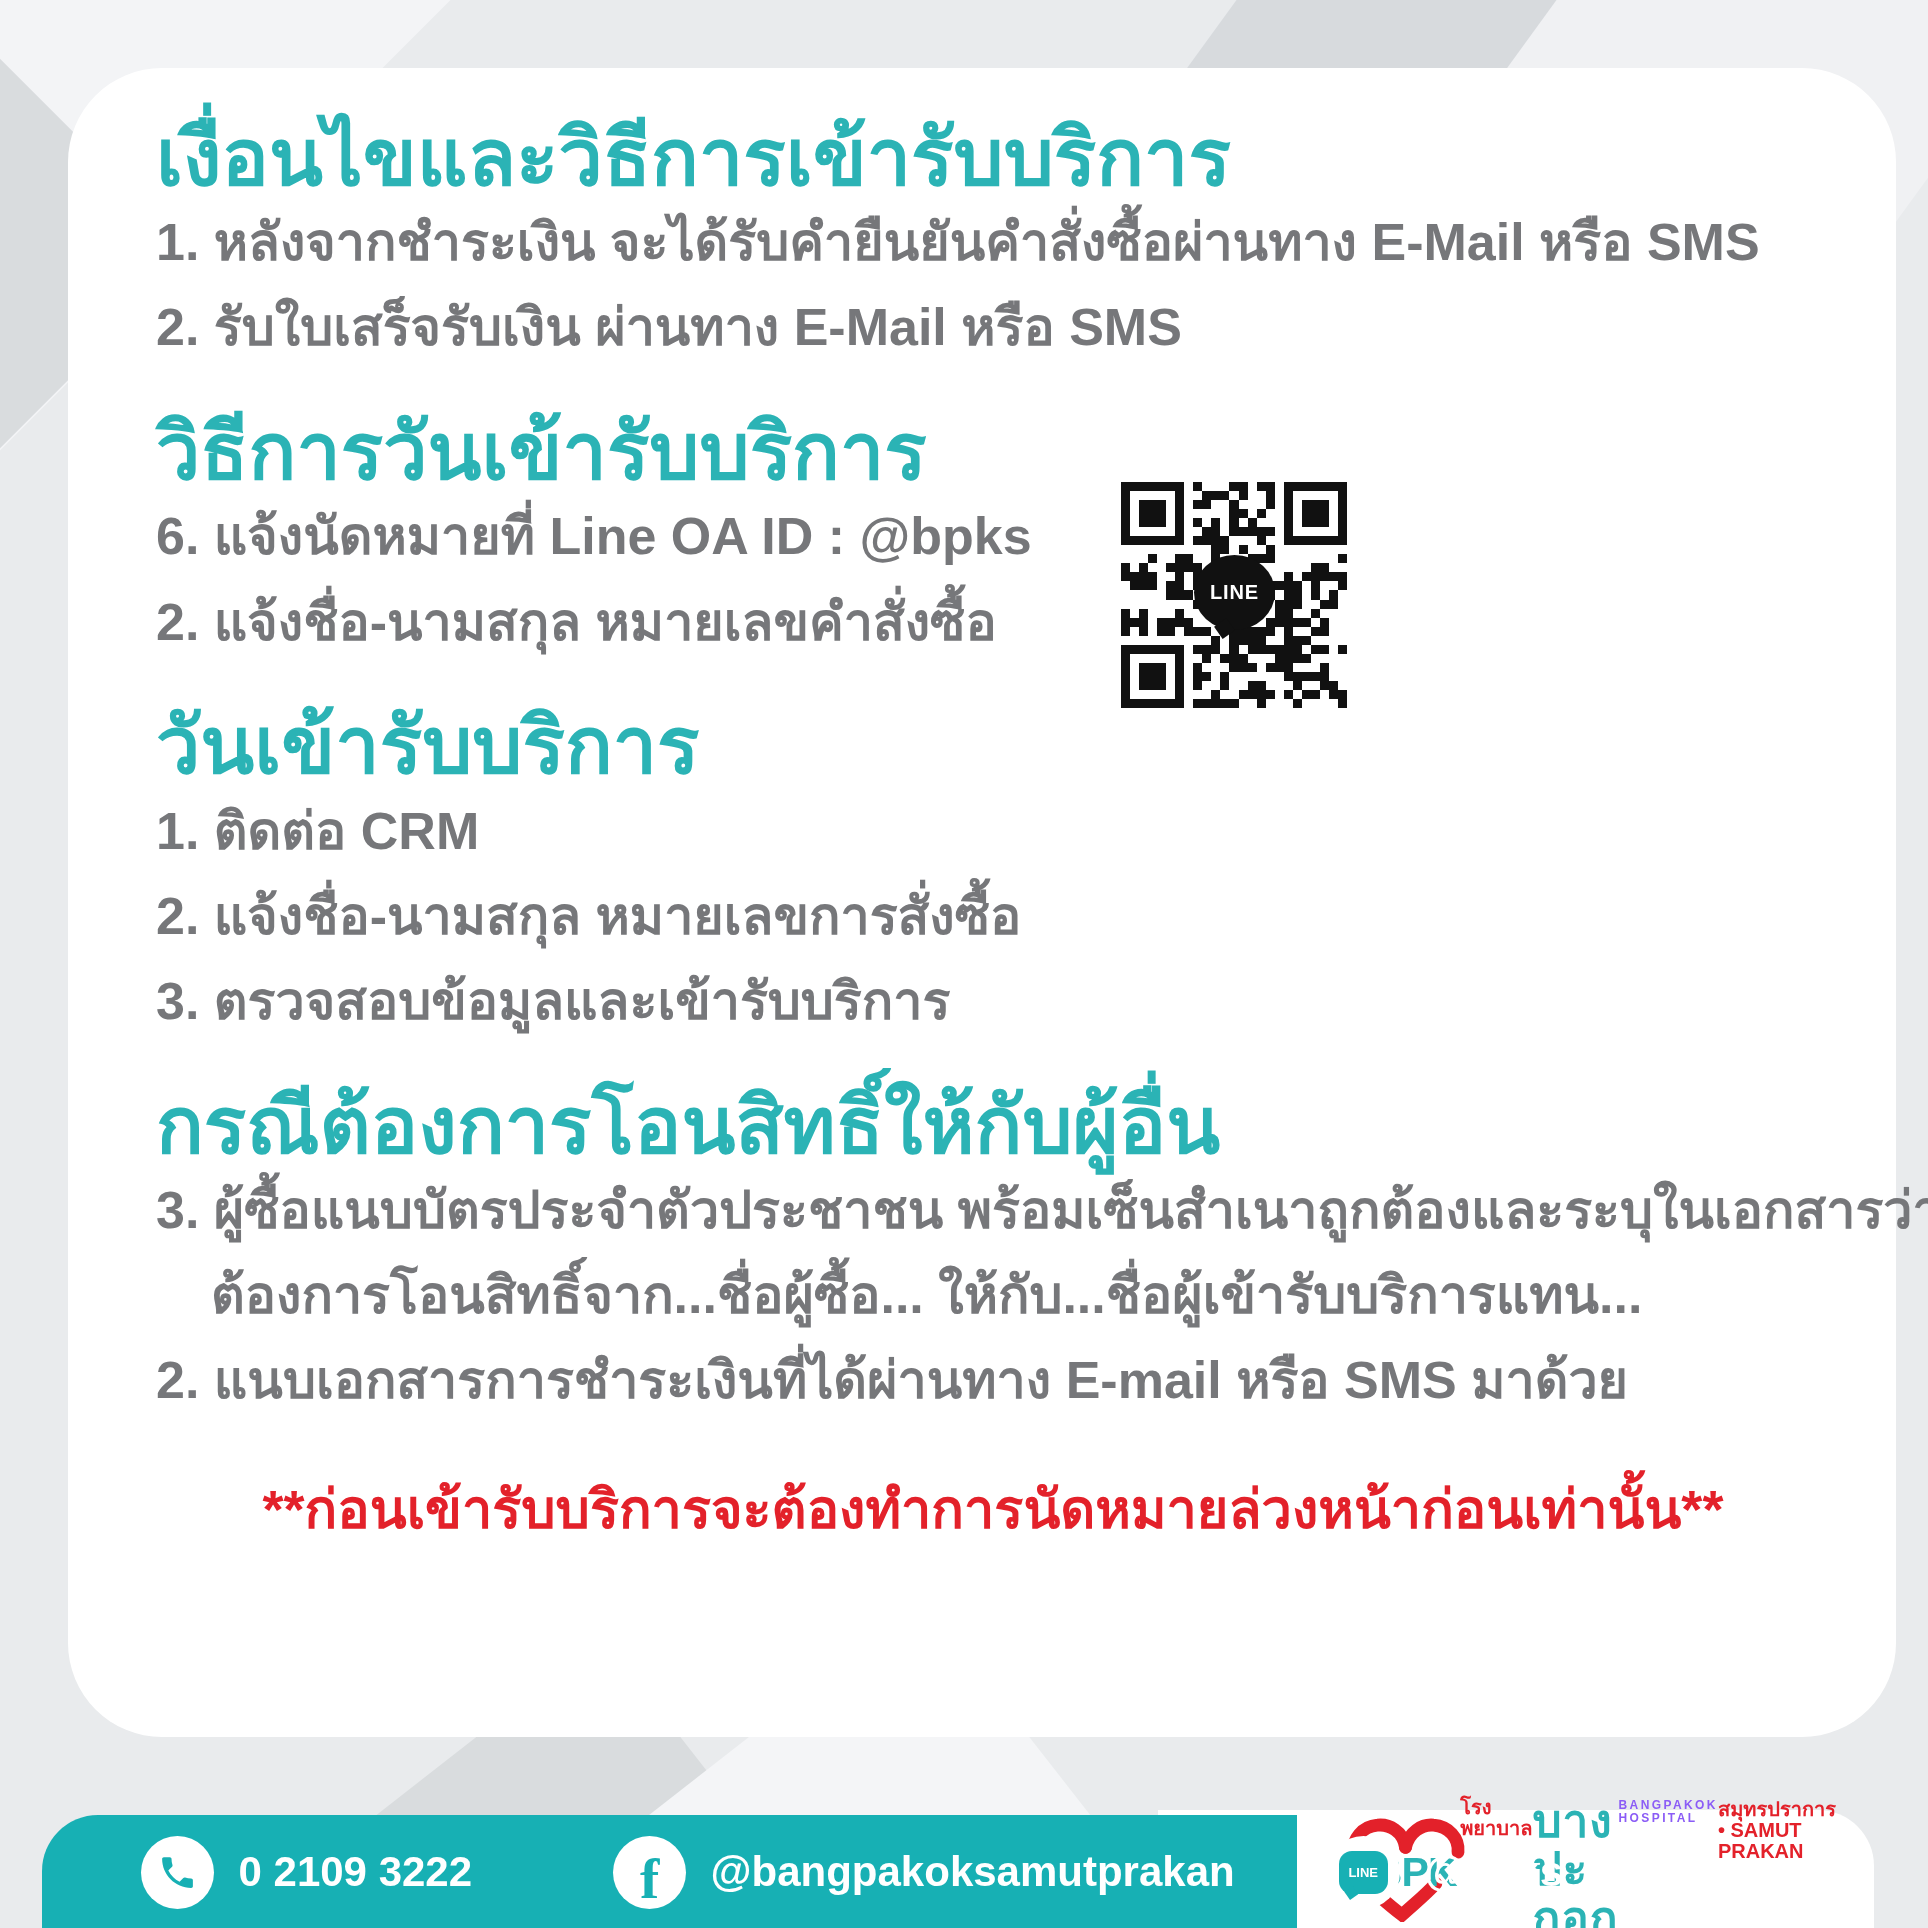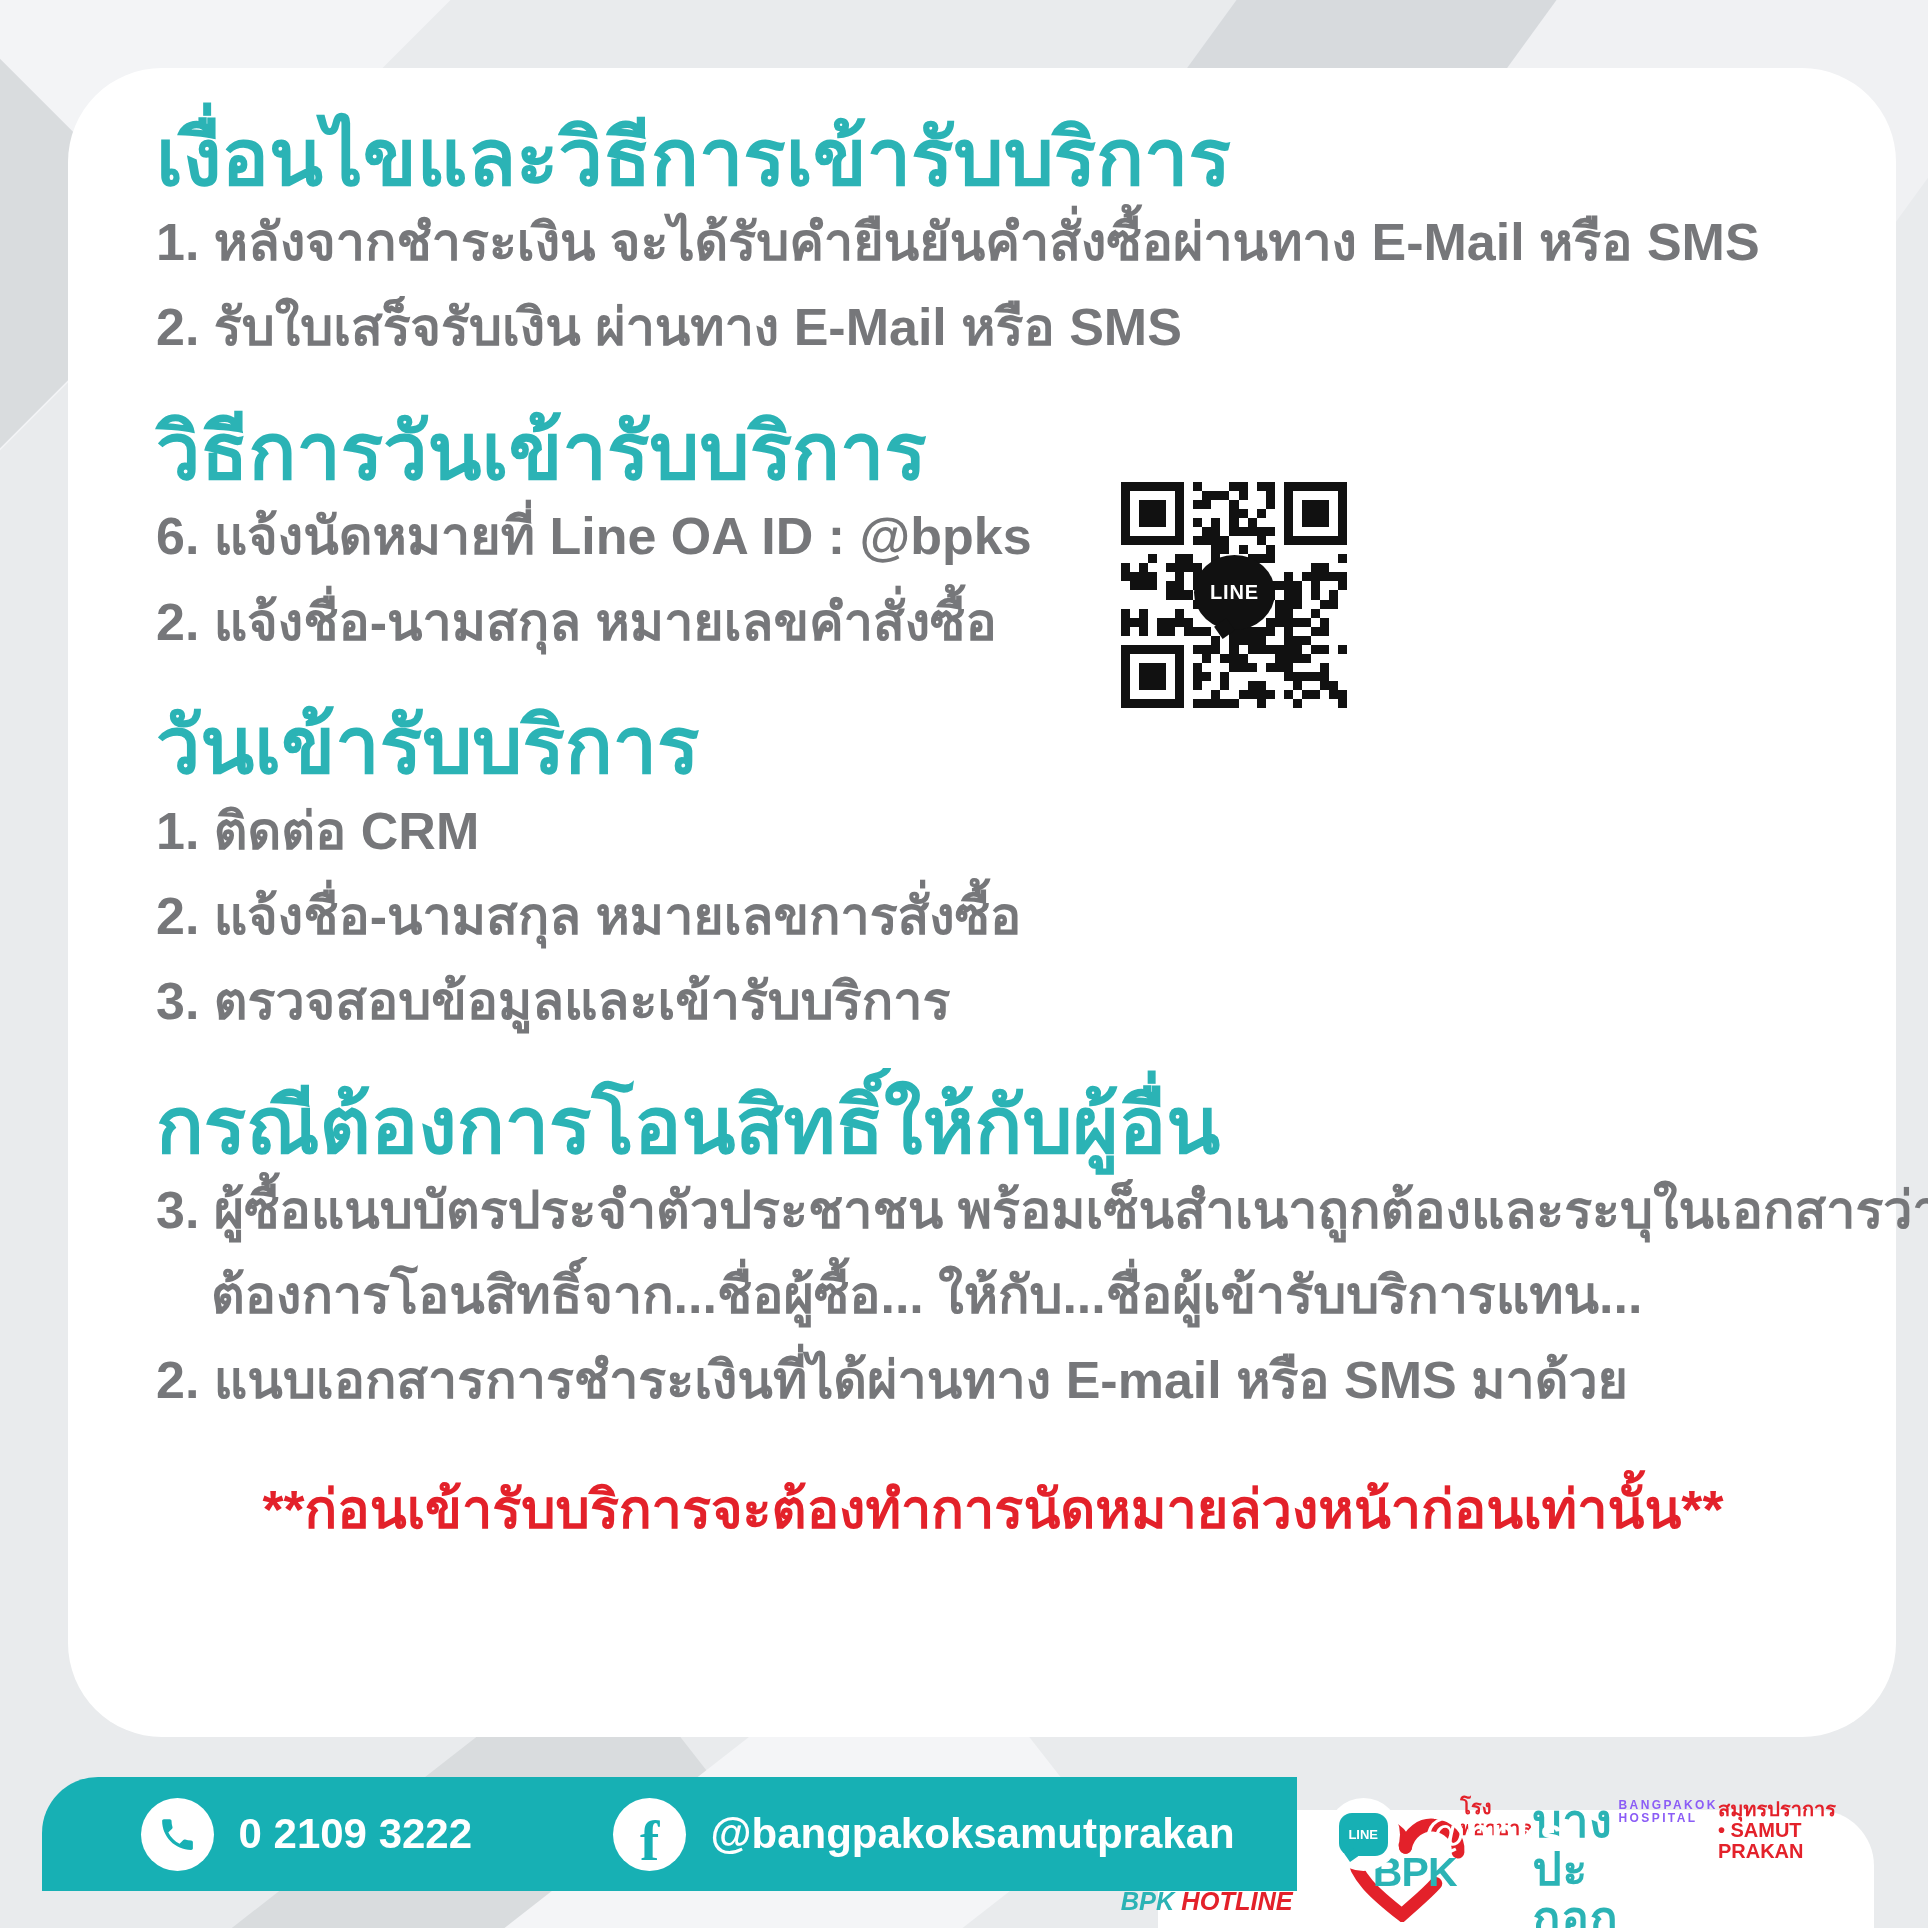--- a/index.html
+++ b/index.html
@@ -58,21 +58,21 @@
   }
 
   
   .footer-white{
     position:absolute;left:1158px;top:1810px;width:716px;height:119px;
     background:#ffffff;border-radius:0 56px 0 0;
     display:flex;align-items:center;justify-content:flex-end;
     padding-right:38px;box-sizing:border-box;gap:52px;
   }
   .footer-teal{
-    position:absolute;left:42px;top:1777px;width:1255px;height:114px;
+    position:absolute;left:42px;top:1815px;width:1255px;height:114px;
     background:#17b0b4;border-radius:56px 0 0 0;
     display:flex;align-items:center;
   }
   .f-group{display:flex;align-items:center;}
   .f-icon{
     width:73px;height:73px;background:#ffffff;border-radius:50%;
     display:flex;align-items:center;justify-content:center;flex:0 0 auto;
   }
   .f-label{color:#ffffff;font-size:42px;font-weight:bold;margin-left:24.5px;white-space:nowrap;}
   .fb-f{color:#17b0b4;font-size:58px;font-weight:bold;font-family:"Liberation Serif","DejaVu Serif",serif;line-height:1;margin-top:13px;}

